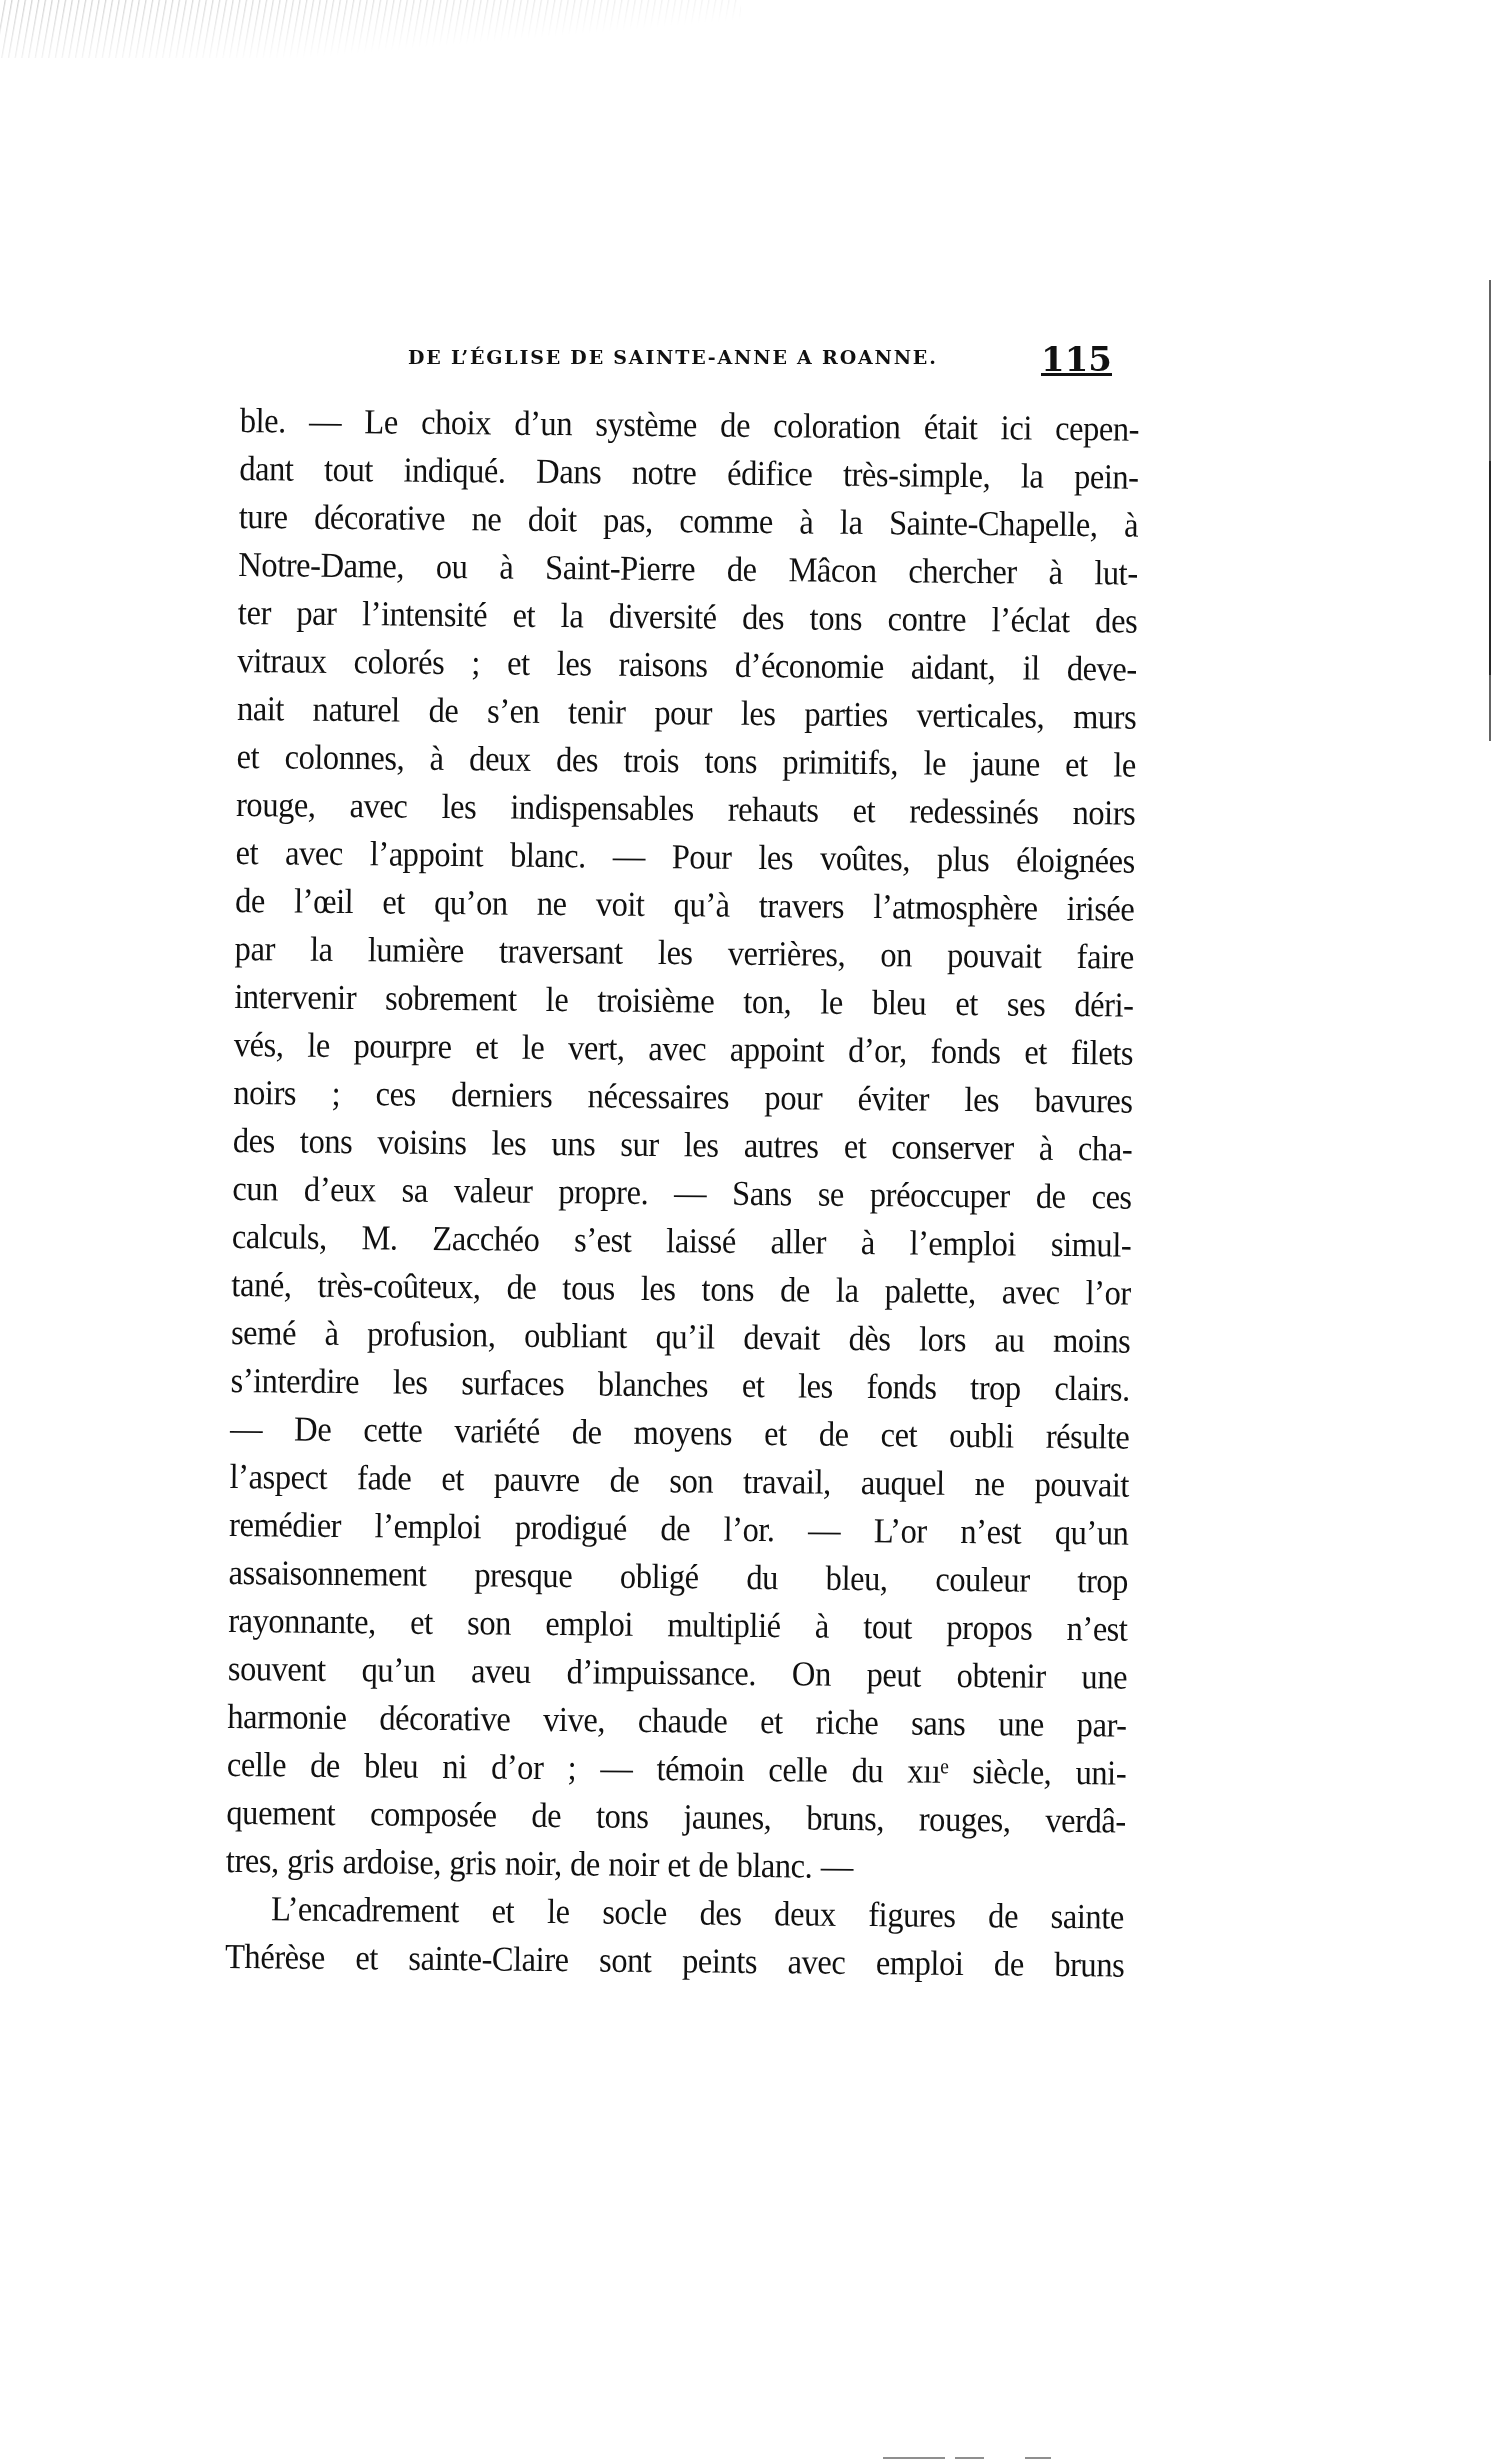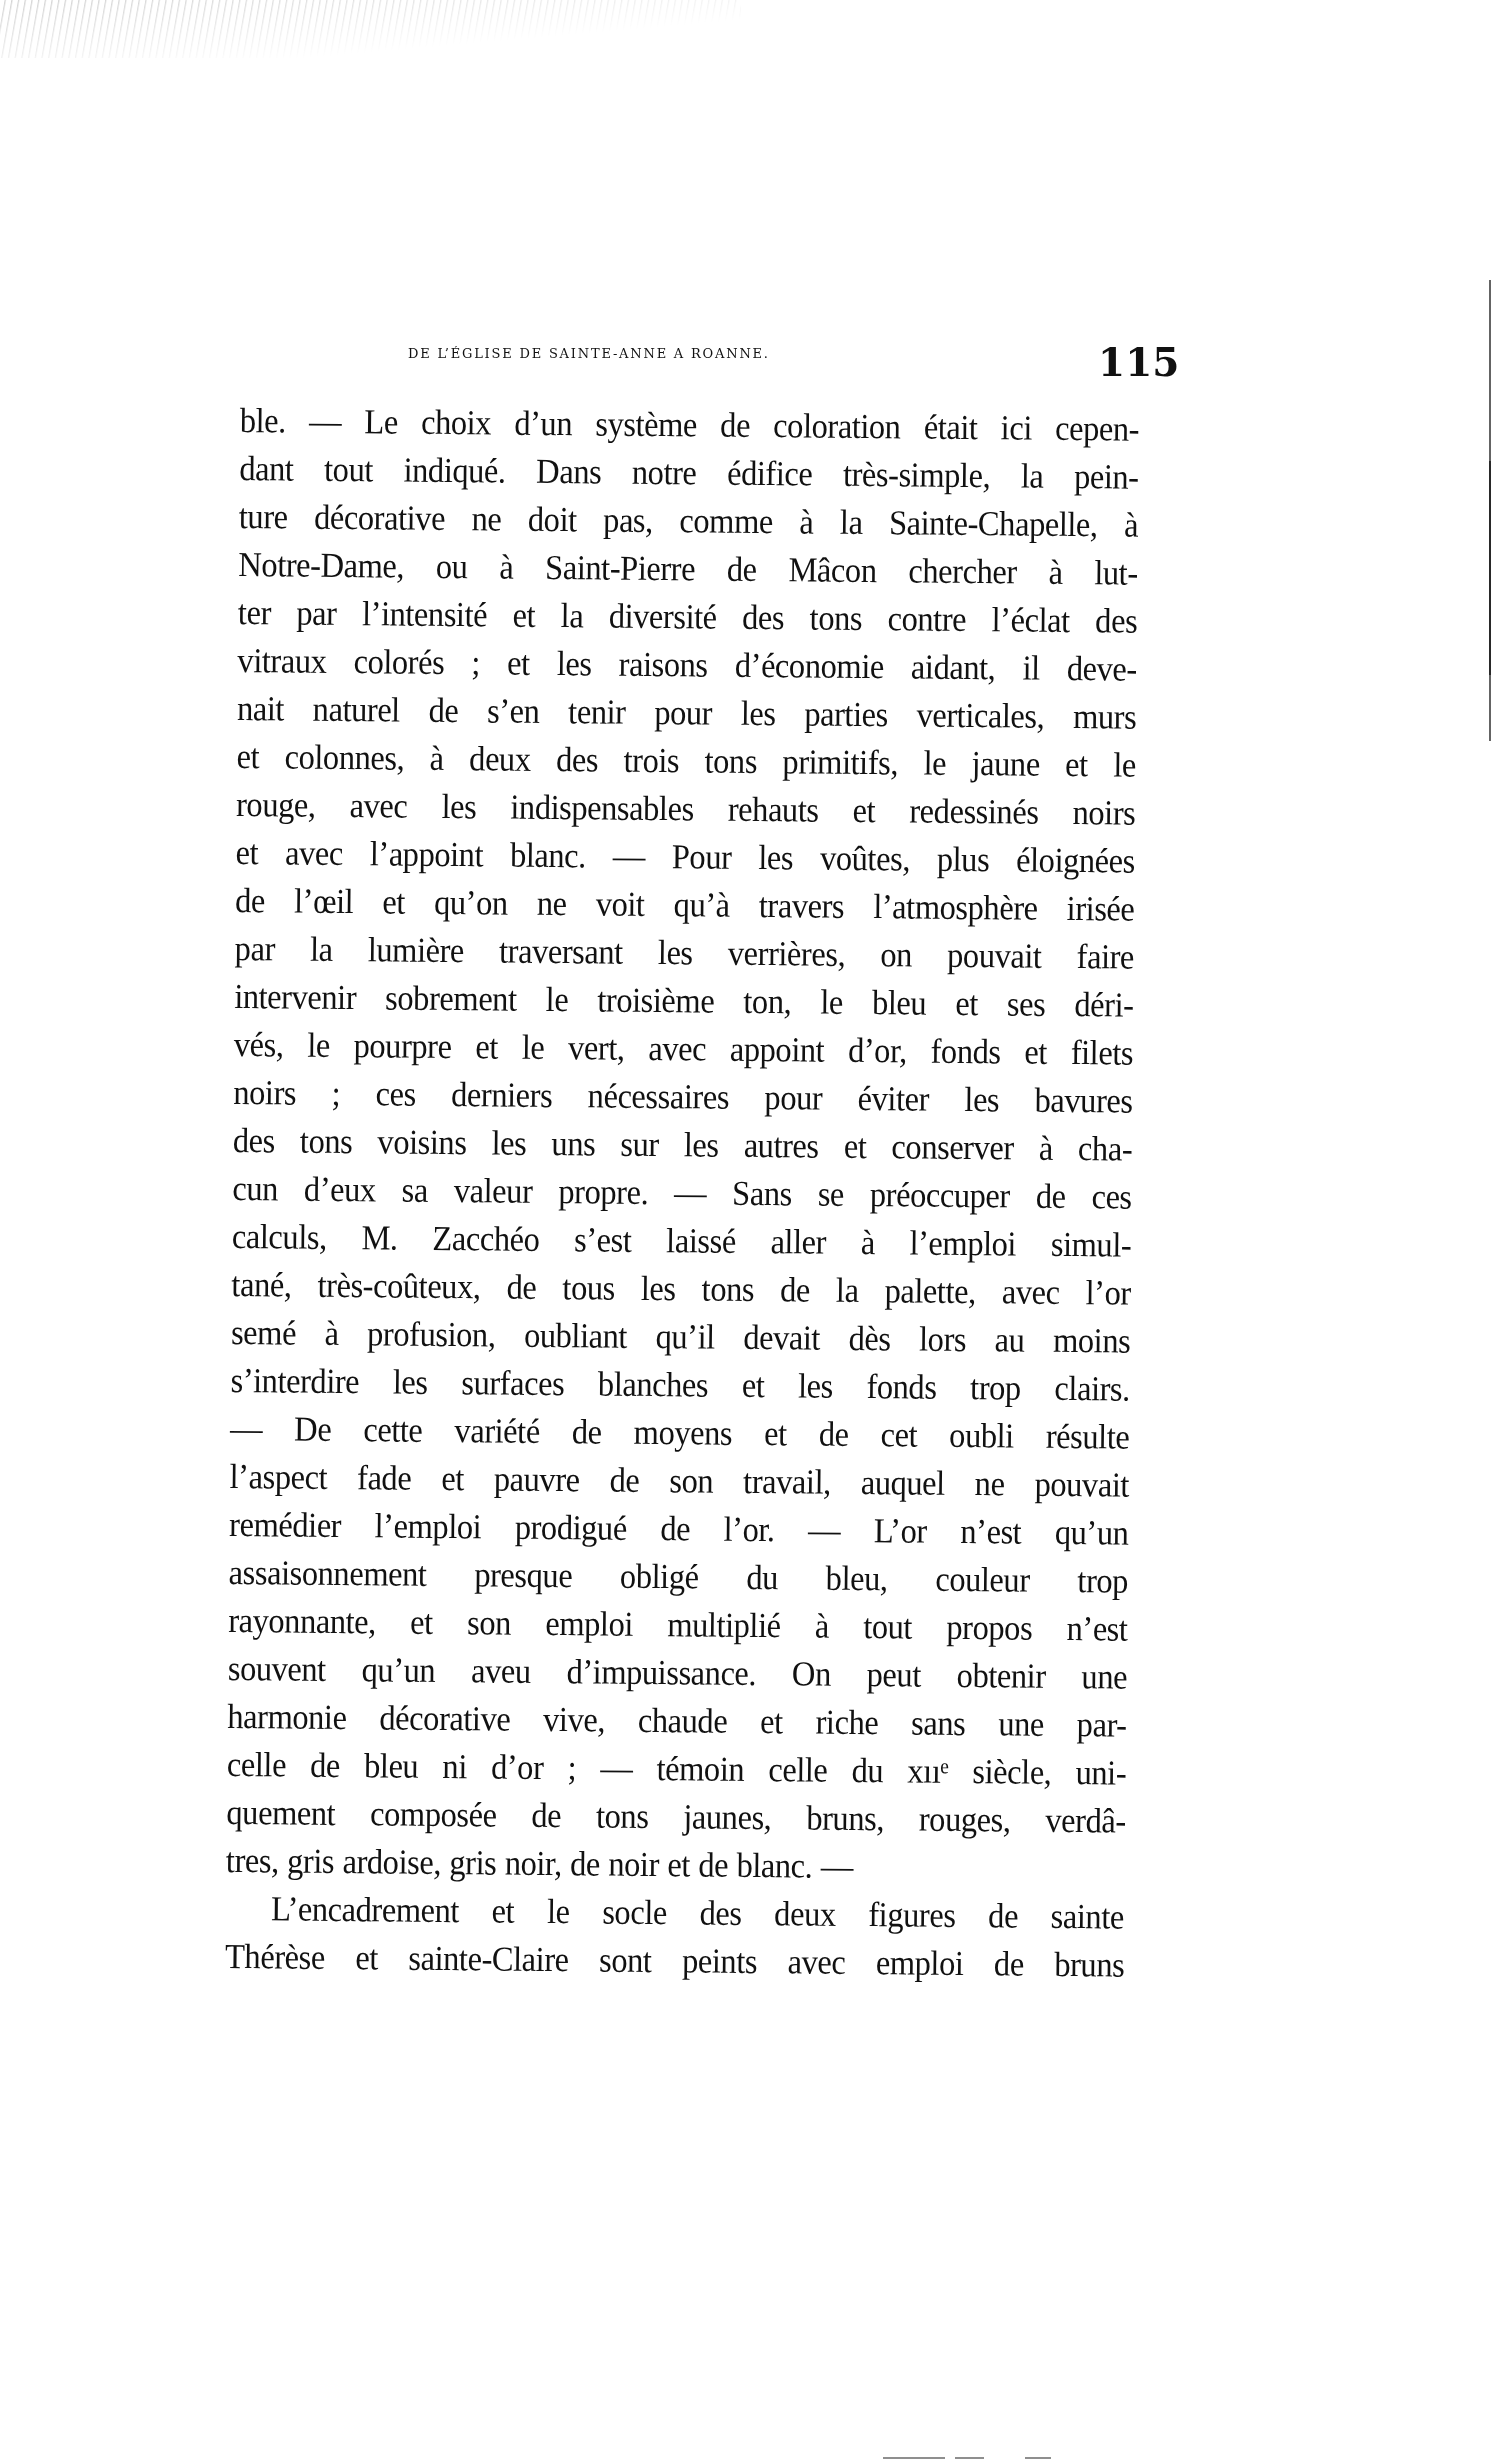--- a/index.html
+++ b/index.html
@@ -8,24 +8,24 @@
   .scan-noise { position: absolute; left: 0; top: 0; width: 741px; height: 58px;
     background:
       repeating-linear-gradient(100deg, rgba(0,0,0,0.0) 0px, rgba(0,0,0,0.0) 4.1px, rgba(0,0,0,0.35) 5px, rgba(0,0,0,0.0) 6.6px);
     -webkit-mask: linear-gradient(175deg, #000 0%, rgba(0,0,0,0.6) 30%, rgba(0,0,0,0) 70%);
     mask: linear-gradient(175deg, #000 0%, rgba(0,0,0,0.6) 30%, rgba(0,0,0,0) 70%);
     opacity: 0.5; }
   .edge-line { position: absolute; left: 1489px; top: 280px; width: 1.6px; height: 461px; background: #222; opacity: 0.7; }
   .edge-line.b { top: 461px; height: 214px; opacity: 0.9; }
   .foot-marks { position: absolute; top: 2457px; height: 1.6px; background: #444; opacity: 0.6; }
   .running-head { position: absolute; left: 408px; top: 346px; width: 741px; height: 33px; }
-  .rh-title { position: absolute; left: 0; top: 0; font-family: "DejaVu Serif", serif; font-weight: normal;
-    font-size: 13px; letter-spacing: 1.8px; color: #111; white-space: nowrap; }
-  .rh-page { position: absolute; left: 690px; top: -6.6px; font-family: "DejaVu Serif", serif; font-weight: bold;
-    font-size: 39px; color: #111; }
+  .rh-title { position: absolute; left: 0; top: 0; font-family: "DejaVu Serif", serif; font-weight: bold;
+    font-size: 19px; letter-spacing: 1.8px; color: #111; white-space: nowrap; }
+  .rh-page { position: absolute; left: 633px; top: -6.6px; font-family: "DejaVu Serif", serif; font-weight: bold;
+    font-size: 34px; color: #111; text-decoration: underline; }
   .body-text { position: absolute; left: 240px; top: 397px; width: 899px;
     transform: rotate(0.55deg); transform-origin: 0 0; }
   .line { display: block; height: 48px; line-height: 48px; font-family: "Liberation Serif", serif;
     font-size: 35px; color: #111; text-align: justify; text-align-last: justify; white-space: nowrap;
     overflow: visible; letter-spacing: -0.5px; word-spacing: 0.8px; transform: scaleX(0.93); transform-origin: 0 50%; width: 967px; }
   .line.last { text-align-last: left; }
   .line.indent { padding-left: 49px; width: 917px; }
 </style>
 </head>
 <body>

